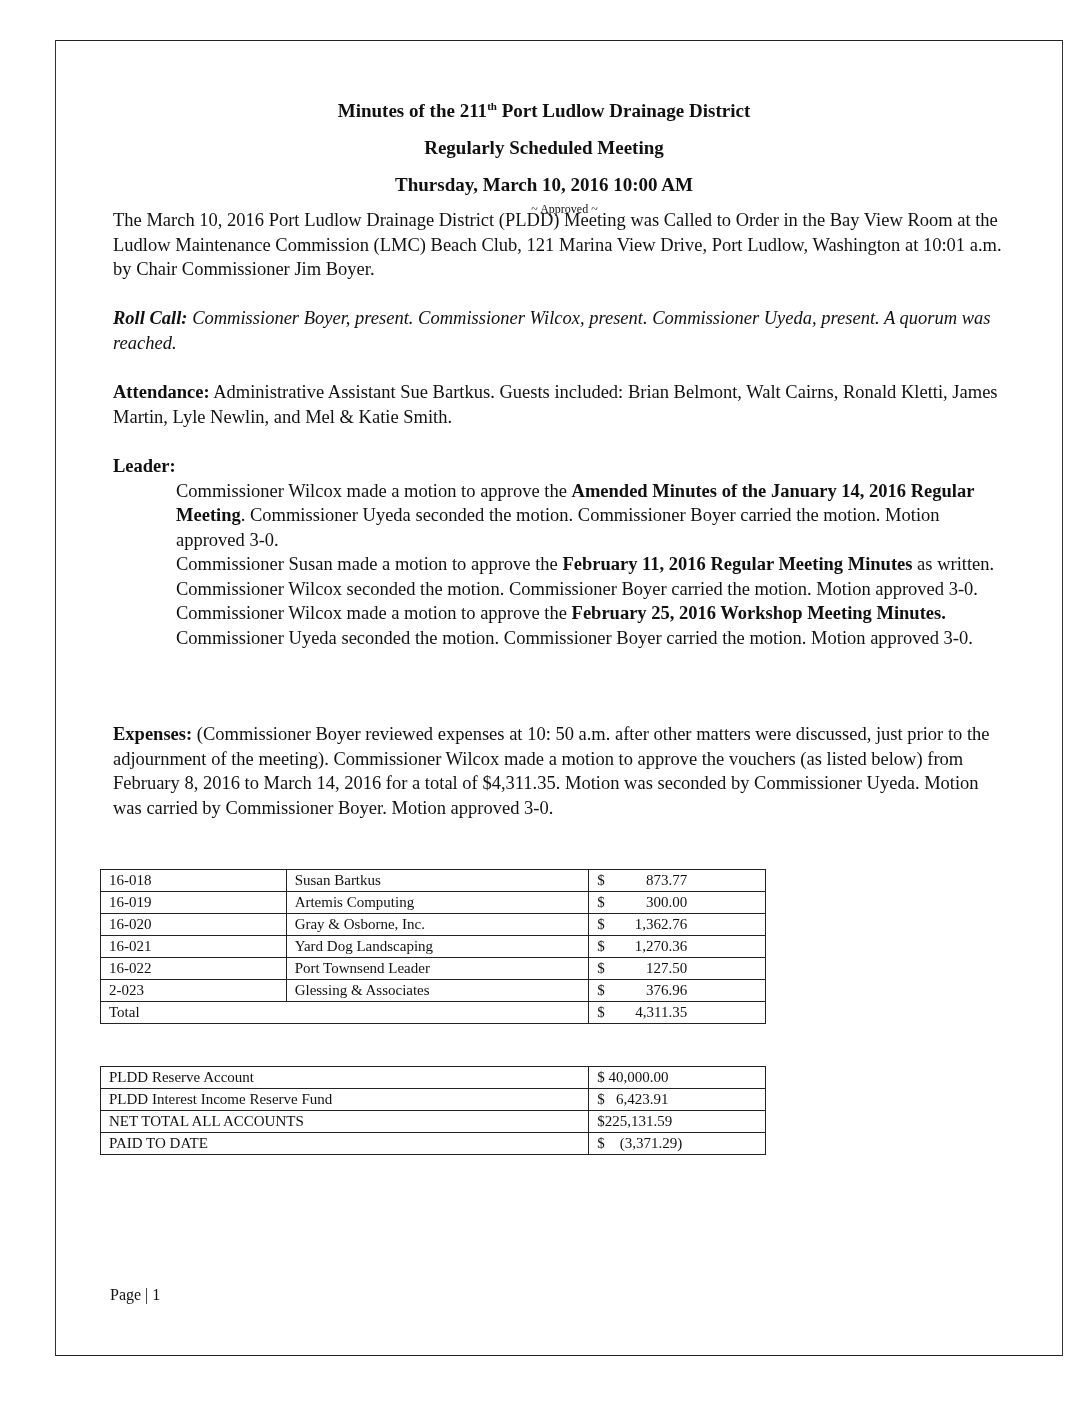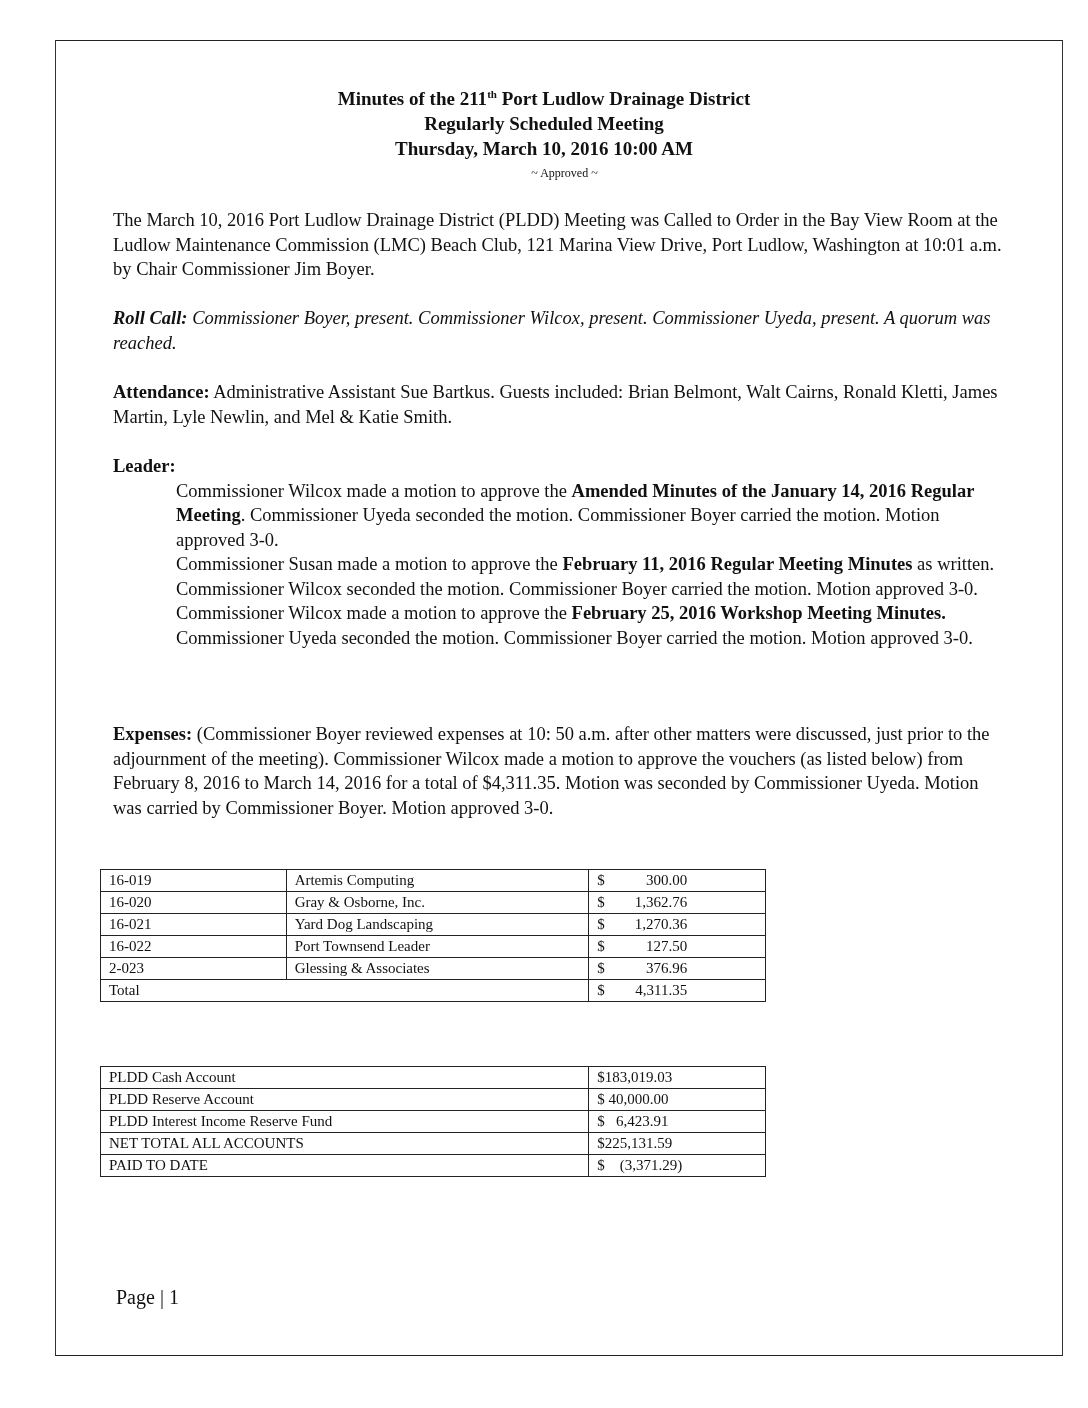--- a/index.html
+++ b/index.html
@@ -2,35 +2,35 @@
 <html><head>
 <meta charset="utf-8">
 <style>
   html, body { margin: 0; padding: 0; background: #ffffff; }
   body { width: 1088px; height: 1408px; position: relative; overflow: hidden;
          font-family: "Liberation Serif", "DejaVu Serif", serif; color: #111; }
   .frame { position: absolute; left: 55px; top: 40px; width: 1008px; height: 1316px;
            border-top: 1.5px solid #222; border-left: 1px solid #333; border-right: 1px solid #333;
            border-bottom: 1.5px solid #222; box-sizing: border-box; }
   .header { position: absolute; left: 0; top: 86px; width: 1088px; text-align: center; }
-  .header .t { font-weight: bold; font-size: 19px; line-height: 25px; }
+  .header .t { font-weight: bold; font-size: 19px; line-height: 25px; margin-top: 12px; }
   .header .t sup { font-size: 11px; line-height: 0; }
   .header .sub { font-size: 12px; line-height: 25px; padding-left: 41px; }
   .body { position: absolute; left: 113px; width: 890px; font-size: 18.5px; line-height: 24.5px; }
   .p { margin: 0; }
   .b { font-weight: bold; }
   .indent { padding-left: 63px; }
   table { border-collapse: collapse; position: absolute; font-size: 15px; }
   table td, table th { border: 1px solid #222; padding: 0 8px; height: 21px; line-height: 21px;
                        text-align: left; font-weight: normal; white-space: nowrap; }
   table th { font-weight: bold; font-size: 16px; }
   .amt-cell { width: 158px; }
   .amt-cell .cur { display: inline-block; width: 20px; }
   .amt-cell .val { display: inline-block; width: 70px; text-align: right; }
-  .footer { position: absolute; left: 116px; top: 1286px; font-size: 20px; }
+  .footer { position: absolute; left: 110px; top: 1286px; font-size: 16px; }
 </style>
 </head>
 <body>
 
 <div class="frame"></div>
 
 <div class="header">
   <div class="t"><span>Minutes of the 211</span><sup>th</sup><span> Port Ludlow Drainage District</span></div>
   <div class="t">Regularly Scheduled Meeting</div>
   <div class="t">Thursday, March 10, 2016 10:00 AM</div>
@@ -63,20 +63,25 @@
 </div>
 
 <table style="left:100px; top:869px; width:666px;">
   <colgroup>
       <col style="width:186px">
       <col style="width:303px">
       <col style="width:177px">
     </colgroup>
   <tbody>
   <tr>
+    <td>16-018</td>
+    <td>Susan Bartkus</td>
+    <td class="amt-cell"><span class="cur">$</span><span class="val">873.77</span></td>
+  </tr>
+  <tr>
     <td>16-019</td>
     <td>Artemis Computing</td>
     <td class="amt-cell"><span class="cur">$</span><span class="val">300.00</span></td>
   </tr>
   <tr>
     <td>16-020</td>
     <td>Gray &amp; Osborne, Inc.</td>
     <td class="amt-cell"><span class="cur">$</span><span class="val">1,362.76</span></td>
   </tr>
   <tr>
@@ -101,24 +106,20 @@
   </tr>
 </tbody>
   </table>
 
 <table style="left:100px; top:1066px; width:666px;">
   <colgroup>
       <col style="width:489px">
       <col style="width:177px">
     </colgroup>
   <tbody>
-      <tr>
-    <td>PLDD Cash Account</td>
-    <td style="white-space:pre">$183,019.03</td>
-  </tr>
   <tr>
     <td>PLDD Reserve Account</td>
     <td style="white-space:pre">$ 40,000.00</td>
   </tr>
   <tr>
     <td>PLDD Interest Income Reserve Fund</td>
     <td style="white-space:pre">$   6,423.91</td>
   </tr>
   <tr>
     <td>NET TOTAL ALL ACCOUNTS</td>

